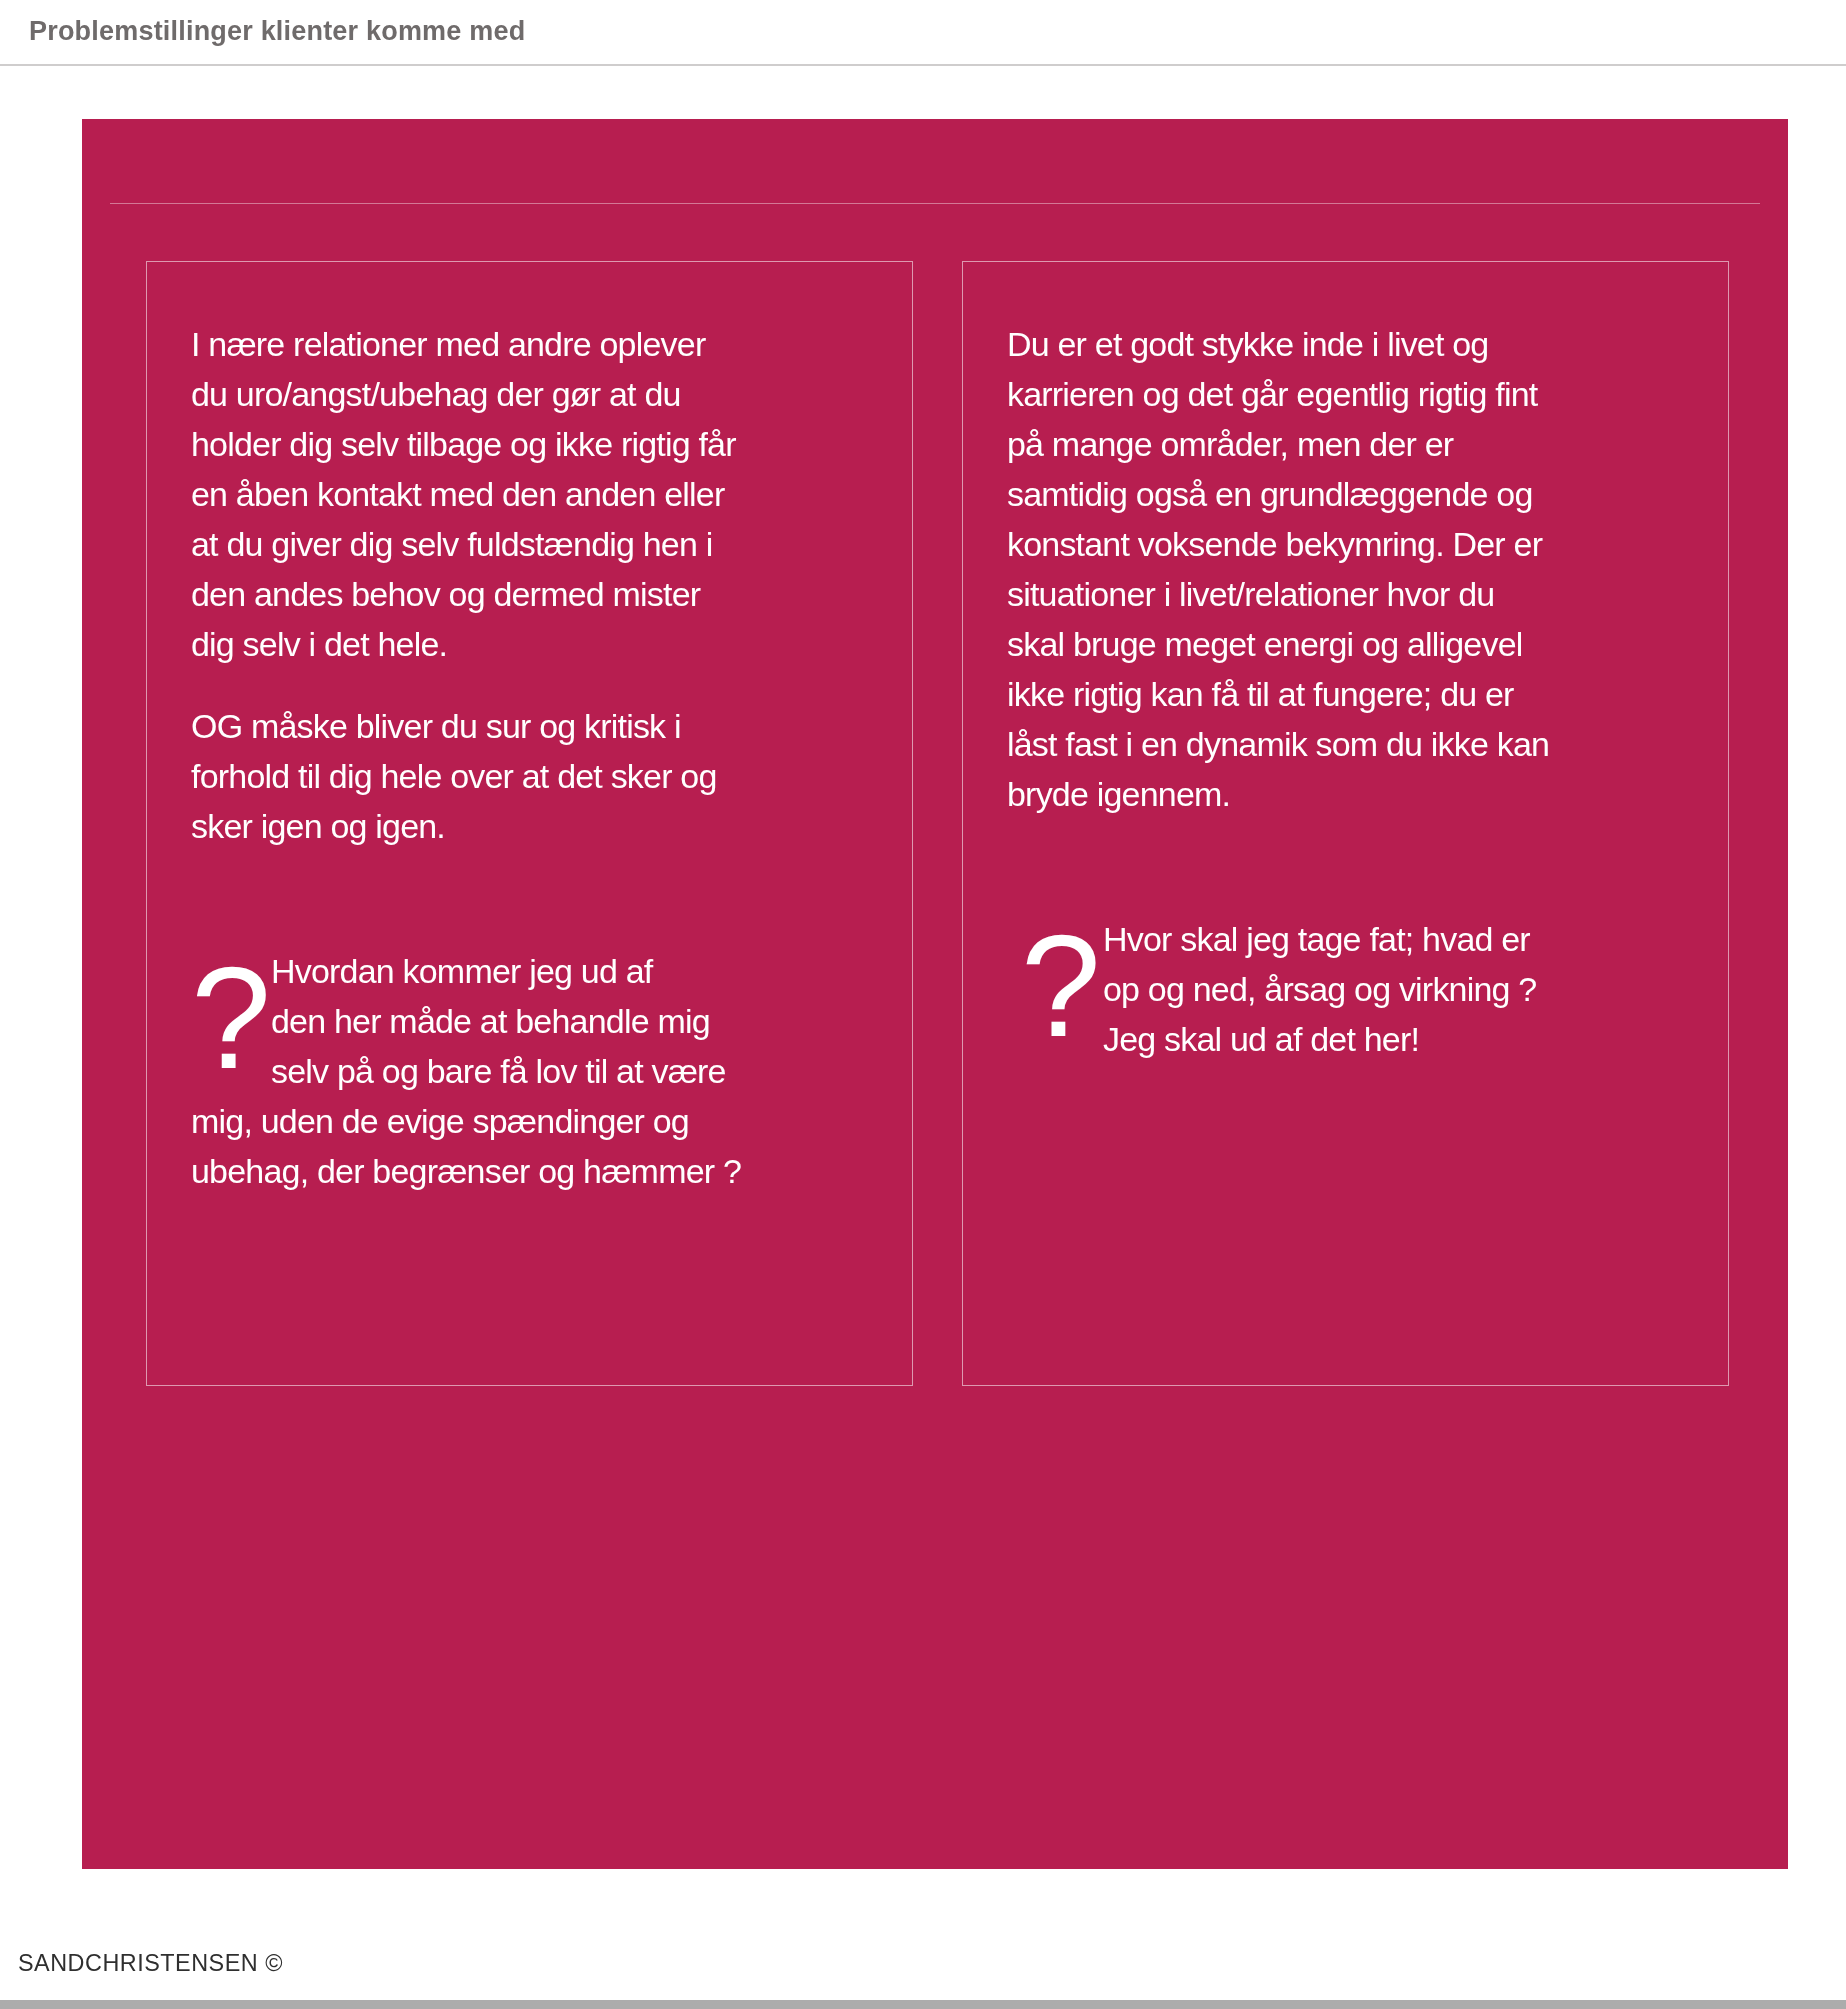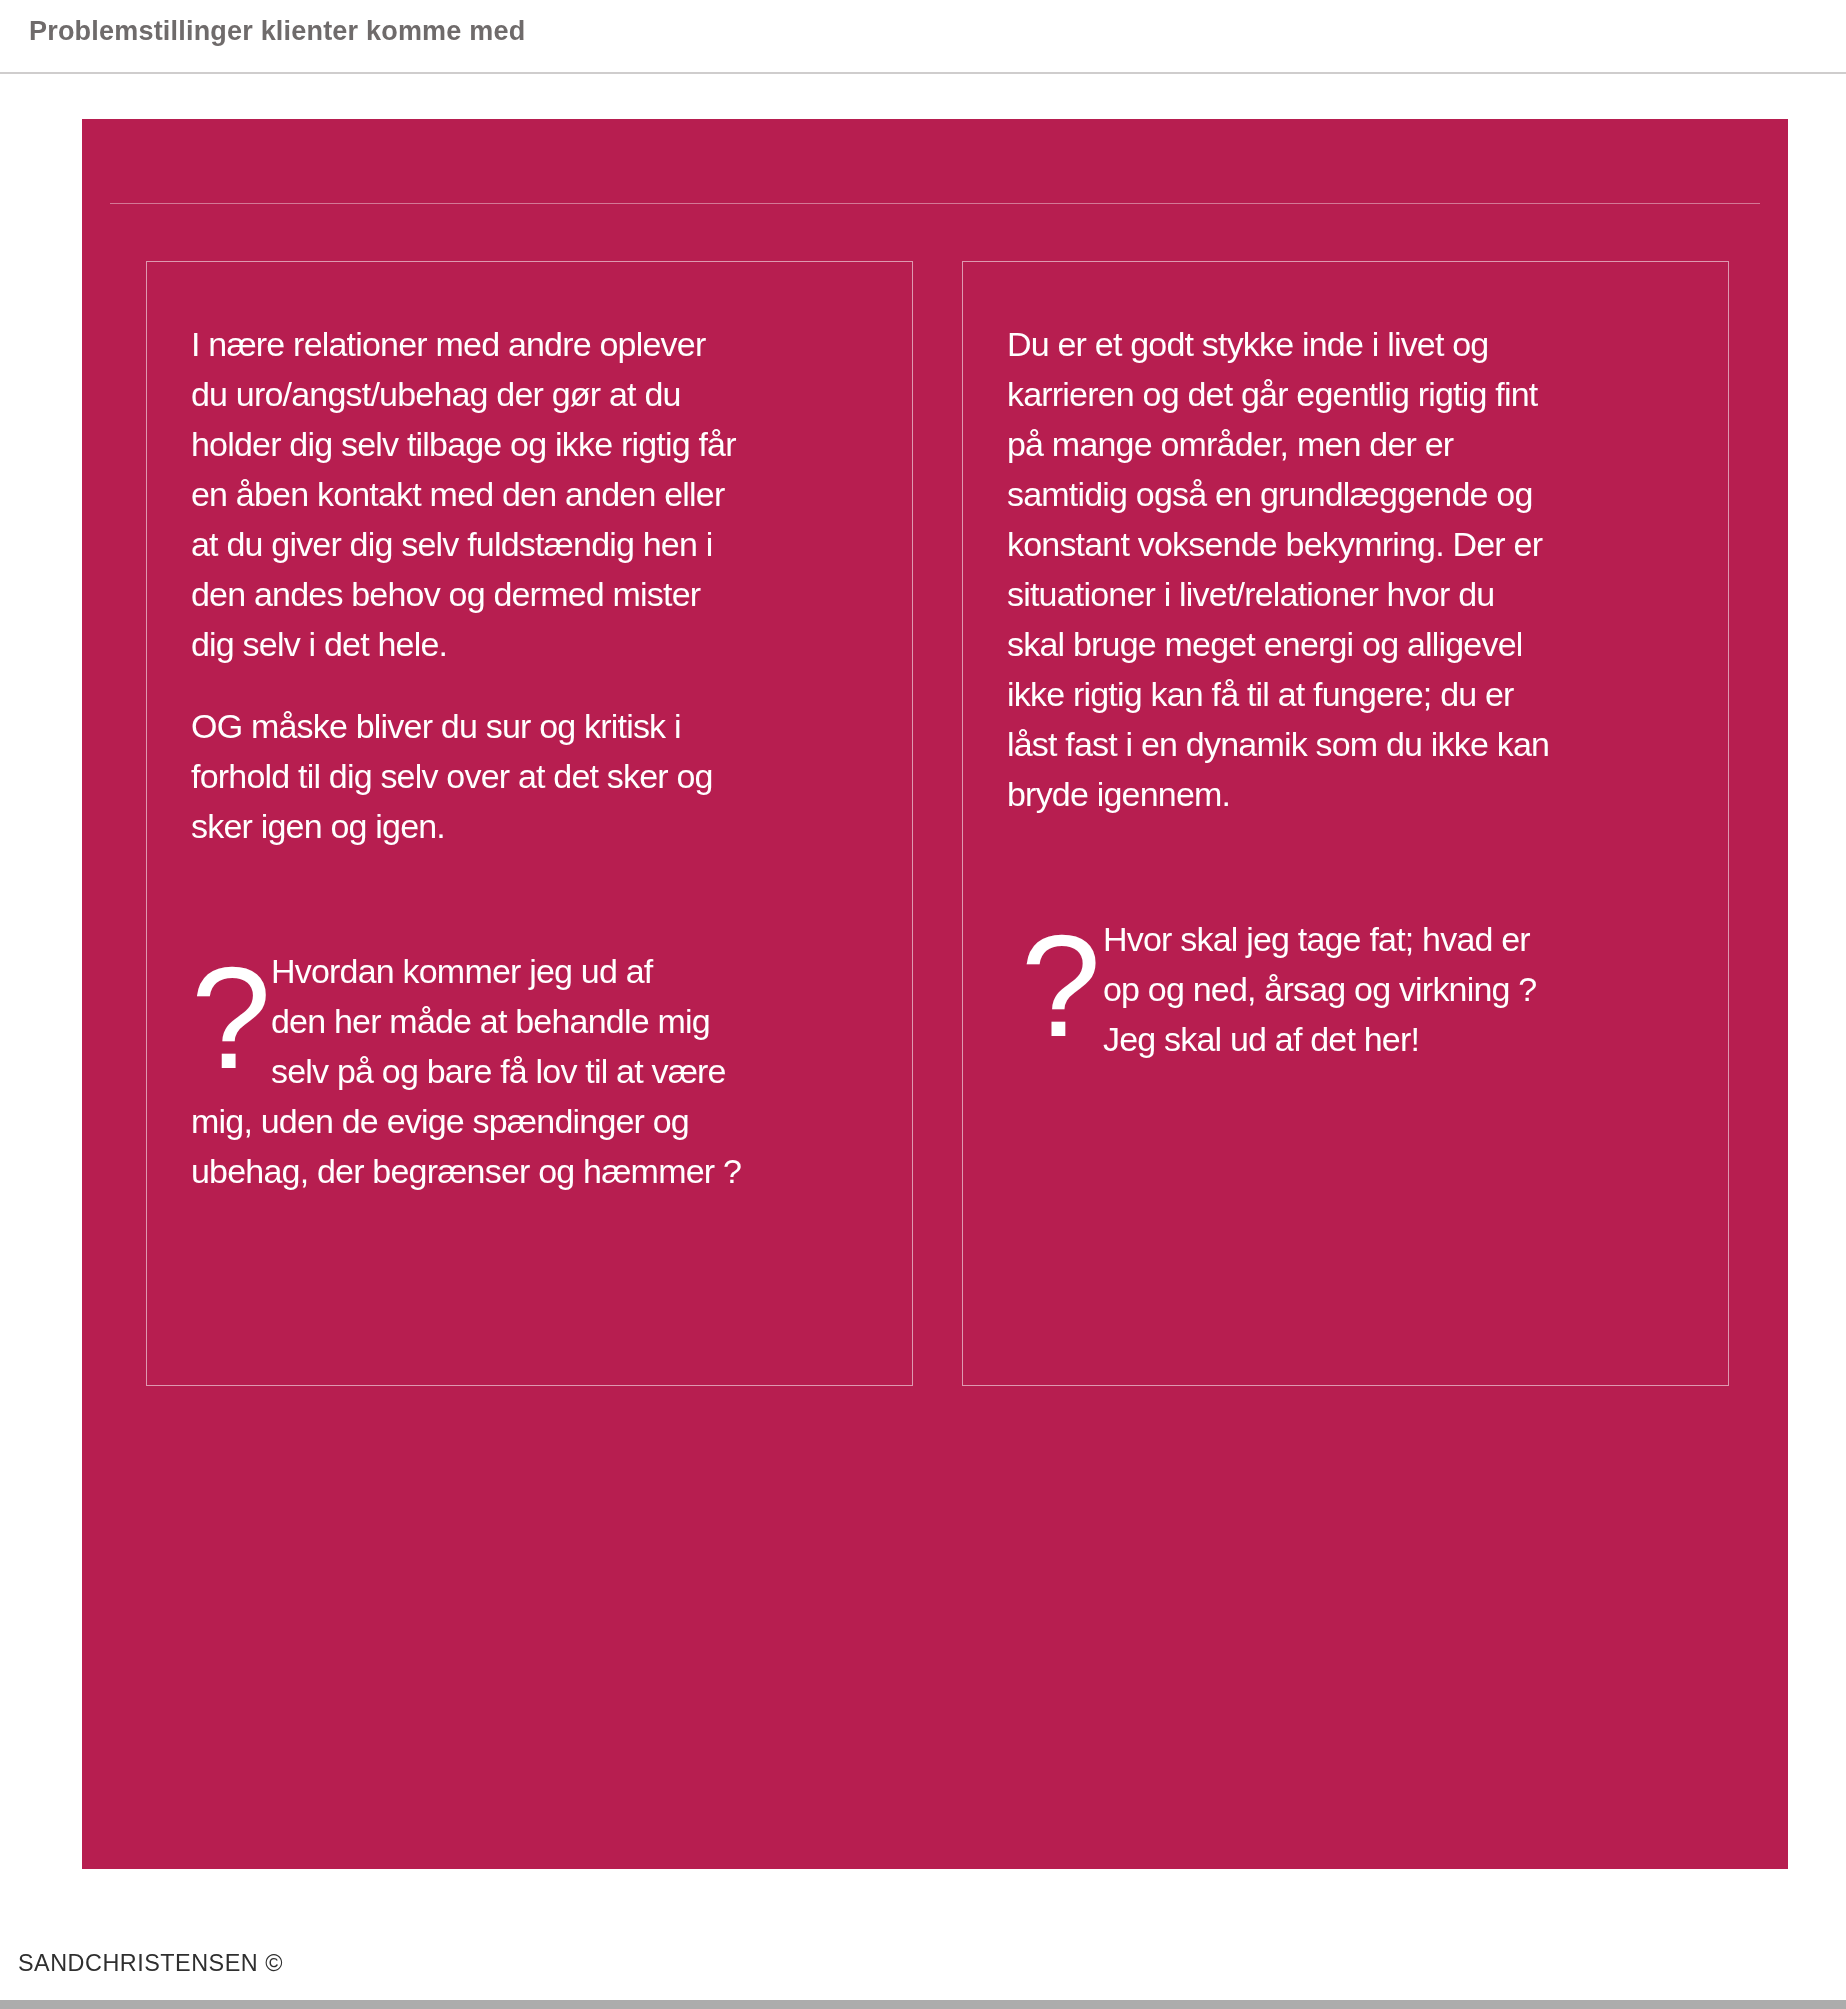--- a/index.html
+++ b/index.html
@@ -6,21 +6,21 @@
   html, body { background: #ffffff; }
   body {
     width: 1846px; height: 2009px;
     font-family: "Liberation Sans", sans-serif;
     position: relative; overflow: hidden;
   }
   .page { width: 1846px; height: 2009px; position: relative; background: #ffffff; }
 
   
   .top-header {
-    height: 74px; padding: 15.6px 0 0 29px;
+    height: 66px; padding: 15.6px 0 0 29px;
     border-bottom: 2px solid #cfcdcd;
   }
   .top-header .title {
     font-size: 27px; font-weight: bold; color: #6f6b6b;
     letter-spacing: 0.2px;
   }
 
   
   .card {
     position: absolute; left: 82px; top: 119px;
@@ -95,21 +95,21 @@
 
       <div class="col-box">
         <div class="para">I nære relationer med andre oplever
 du uro/angst/ubehag der gør at du
 holder dig selv tilbage og ikke rigtig får
 en åben kontakt med den anden eller
 at du giver dig selv fuldstændig hen i
 den andes behov og dermed mister
 dig selv i det hele.</div>
         <div class="para">OG måske bliver du sur og kritisk i
-forhold til dig selv over at det sker og
+forhold til dig hele over at det sker og
 sker igen og igen.</div>
         <div class="para q-para">
           <span class="q-mark">?</span><span>Hvordan kommer jeg ud af
 den her måde at behandle mig
 selv på og bare få lov til at være
 mig, uden de evige spændinger og
 ubehag, der begrænser og hæmmer ?</span>
         </div>
       </div>
 

